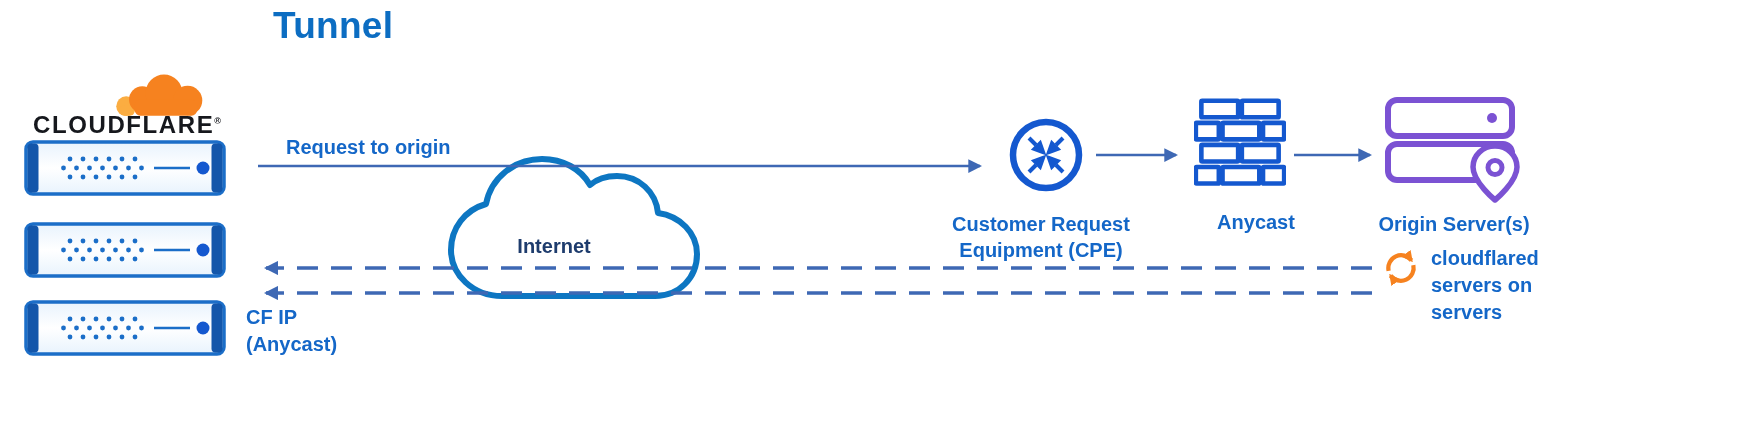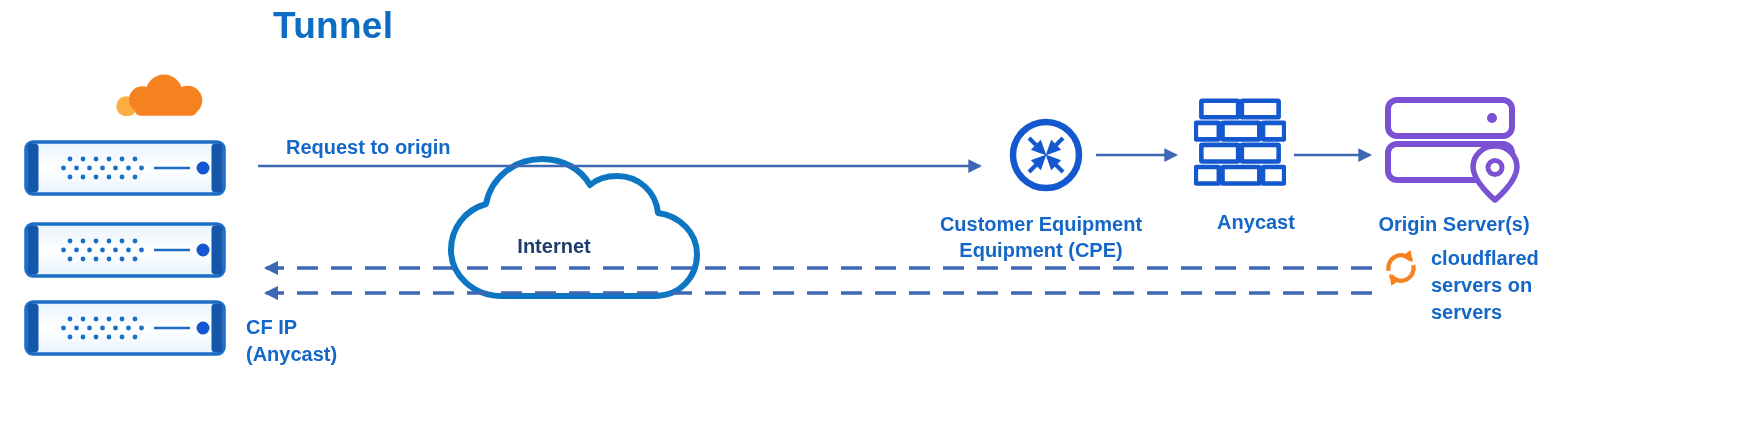--- a/index.html
+++ b/index.html
@@ -49,20 +49,21 @@
       <circle cx="15" cy="41" r="10.5"></circle>
         <rect x="8" y="40" width="16" height="11" rx="5"></rect>
     </g>
     <g style="fill:var(--orange)">
       <circle cx="32" cy="34" r="14"></circle>
         <circle cx="55" cy="27" r="19.5"></circle>
         <circle cx="80" cy="35" r="15.5"></circle>
       <rect x="24" y="34" width="66" height="17" rx="6"></rect>
     </g>
   </svg>
+  <div class="wordmark"><span>CLOUDFLARE</span><sup>®</sup></div>
 
   <svg class="server" style="top:140px" viewBox="0 0 202 56">
     <rect x="2" y="2" width="198" height="52" rx="7" fill="url(#srvGrad)" style="stroke:var(--server-blue)" stroke-width="3.5"></rect>
     <rect x="3.5" y="3.5" width="11" height="49" rx="4" style="fill:var(--server-blue-dark)"></rect>
     <rect x="187.5" y="3.5" width="11" height="49" rx="4" style="fill:var(--server-blue-dark)"></rect>
     <g style="fill:var(--server-blue)">
       <circle cx="46" cy="19" r="2.4"></circle>
         <circle cx="59" cy="19" r="2.4"></circle>
         <circle cx="72" cy="19" r="2.4"></circle>
         <circle cx="85" cy="19" r="2.4"></circle>
@@ -159,21 +160,21 @@
         <polygon points="37,37 28.5,34 34,28.5"></polygon>
       <line x1="57" y1="23" x2="50" y2="30"></line>
         <polygon points="43,37 51.5,34 46,28.5"></polygon>
       <line x1="23" y1="57" x2="30" y2="50"></line>
         <polygon points="37,43 28.5,46 34,51.5"></polygon>
       <line x1="57" y1="57" x2="50" y2="50"></line>
         <polygon points="43,43 51.5,46 46,51.5"></polygon>
     </g>
   </svg>
   <div class="lbl center" style="left:936px;top:211px;width:210px">
-    <div>Customer Equipment</div>
+    <div>Customer Request</div>
     <div>Equipment (CPE)</div>
   </div>
 
   <svg class="abs" style="left:1096px;top:142px;width:92px;height:26px" viewBox="0 0 92 26">
     <line x1="0" y1="13" x2="80" y2="13" style="stroke:var(--line-blue)" stroke-width="2.5" marker-end="url(#ahBlue)"></line>
   </svg>
 
   <svg class="abs" style="left:1194px;top:98px;width:92px;height:92px" viewBox="0 0 100 100">
     <g fill="#ffffff" style="stroke:var(--icon-blue)" stroke-width="5">
       <rect x="8" y="3" width="40" height="18" rx="1"></rect>
@@ -216,18 +217,18 @@
     <div>cloudflared</div>
     <div>servers on</div>
     <div>servers</div>
   </div>
 
   <svg class="abs" style="left:250px;top:256px;width:1126px;height:50px" viewBox="0 0 1126 50">
     <line x1="1122" y1="12" x2="16" y2="12" style="stroke:var(--line-blue)" stroke-width="3.4" stroke-dasharray="21 13" marker-end="url(#ahBlueDash)"></line>
     <line x1="1122" y1="37" x2="16" y2="37" style="stroke:var(--line-blue)" stroke-width="3.4" stroke-dasharray="21 13" marker-end="url(#ahBlueDash)"></line>
   </svg>
 
-  <div class="lbl" style="left:246px;top:314px;line-height:27px">
+  <div class="lbl" style="left:246px;top:304px;line-height:27px">
     <div>CF IP</div>
     <div>(Anycast)</div>
   </div>
 
 </div>
 
 </body></html>

